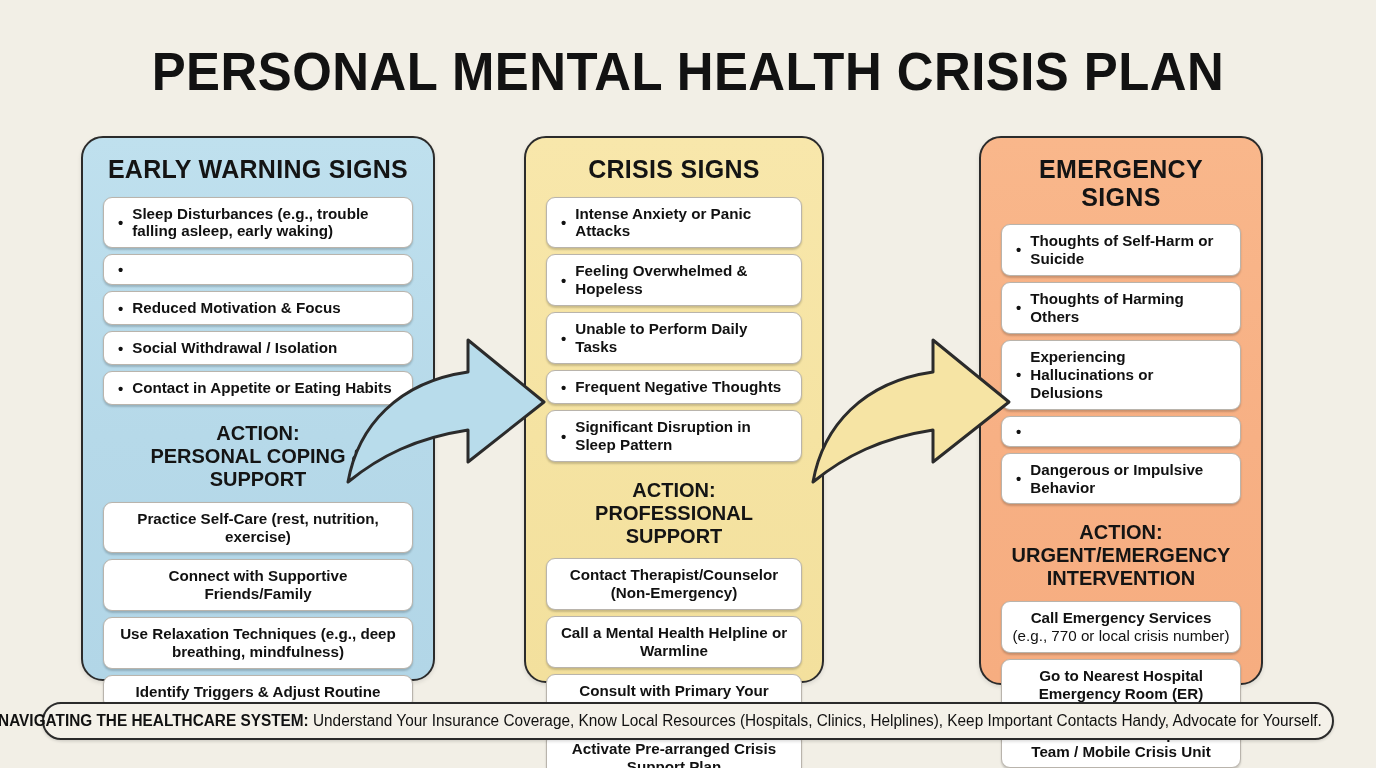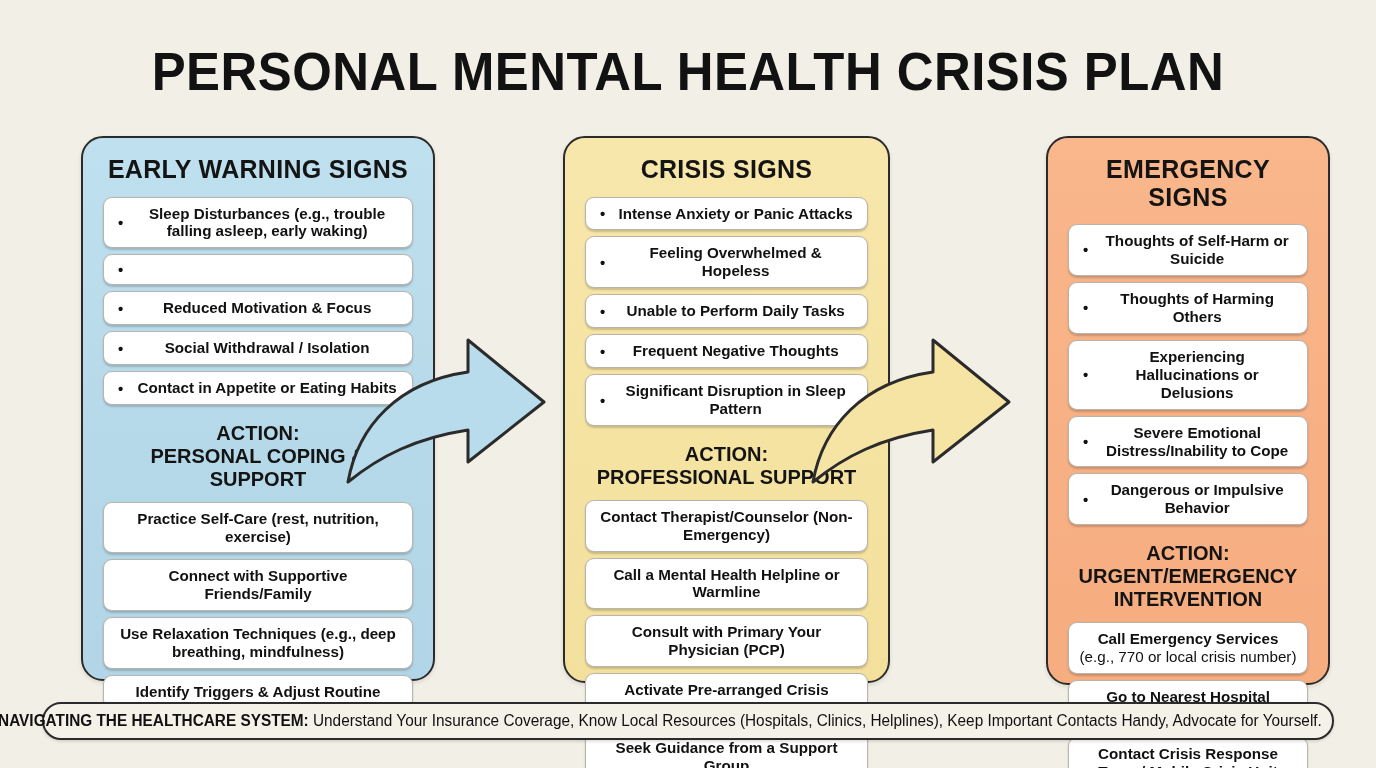--- a/index.html
+++ b/index.html
@@ -45,23 +45,23 @@
     border-radius: 22px;
     padding: 18px 20px 14px 20px;
     display: flex;
     flex-direction: column;
     box-shadow: 0 2px 4px rgba(0,0,0,0.10);
     margin-left: 36px;
   }
 
   .panel.col1 { left: 45px;  width: 354px; height: 545px;
     background: linear-gradient(180deg,#bfe0ee 0%, #b6d9e9 55%, #b2d6e7 100%); }
-  .panel.col2 { left: 527px; width: 327px; height: 547px;
+  .panel.col2 { left: 488px; width: 300px; height: 547px;
     background: linear-gradient(180deg,#f8e7ab 0%, #f5e3a2 55%, #f3e09d 100%); }
-  .panel.col3 { left: 1010px; width: 284px; height: 549px;
+  .panel.col3 { left: 943px; width: 284px; height: 549px;
     background: linear-gradient(180deg,#f9b78b 0%, #f7b084 55%, #f6ad80 100%); }
 
   .panel-title {
     text-align: center;
     font-size: 25px;
     font-weight: 700;
     letter-spacing: 0.3px;
     color: #141414;
     margin-bottom: 13px;
     line-height: 1.1;
@@ -86,21 +86,21 @@
 
   
   .pill.bulleted { padding-left: 14px; }
   .pill.bulleted .bullet {
     flex: 0 0 auto;
     font-size: 15px;
     line-height: 1;
     margin-right: 9px;
     color: #111;
   }
-  .pill.bulleted .ptext { flex: 1 1 auto; text-align: center; }
+  .pill.bulleted .ptext { flex: 1 1 auto; text-align: left; }
 
   
   .pill.centered { justify-content: flex-start; text-align: center; }
   .pill.centered .ptext { width: 100%; text-align: center; }
 
   .pill .light { font-weight: 400; }
 
   .action-head {
     text-align: center;
     font-size: 20px;
@@ -250,21 +250,20 @@
       <div class="pill bulleted">
           <span class="bullet">•</span>
           <span class="ptext">Thoughts of Harming Others</span>
         </div>
       <div class="pill bulleted">
           <span class="bullet">•</span>
           <span class="ptext">Experiencing Hallucinations or Delusions</span>
         </div>
       <div class="pill bulleted">
           <span class="bullet">•</span>
-          <span class="ptext">Severe Emotional Distress/Inability to Cope</span>
         </div>
       <div class="pill bulleted">
           <span class="bullet">•</span>
           <span class="ptext">Dangerous or Impulsive Behavior</span>
         </div>
     </div>
     <div class="action-head">ACTION:
 URGENT/EMERGENCY
 INTERVENTION</div>
     <div class="pill-list">

